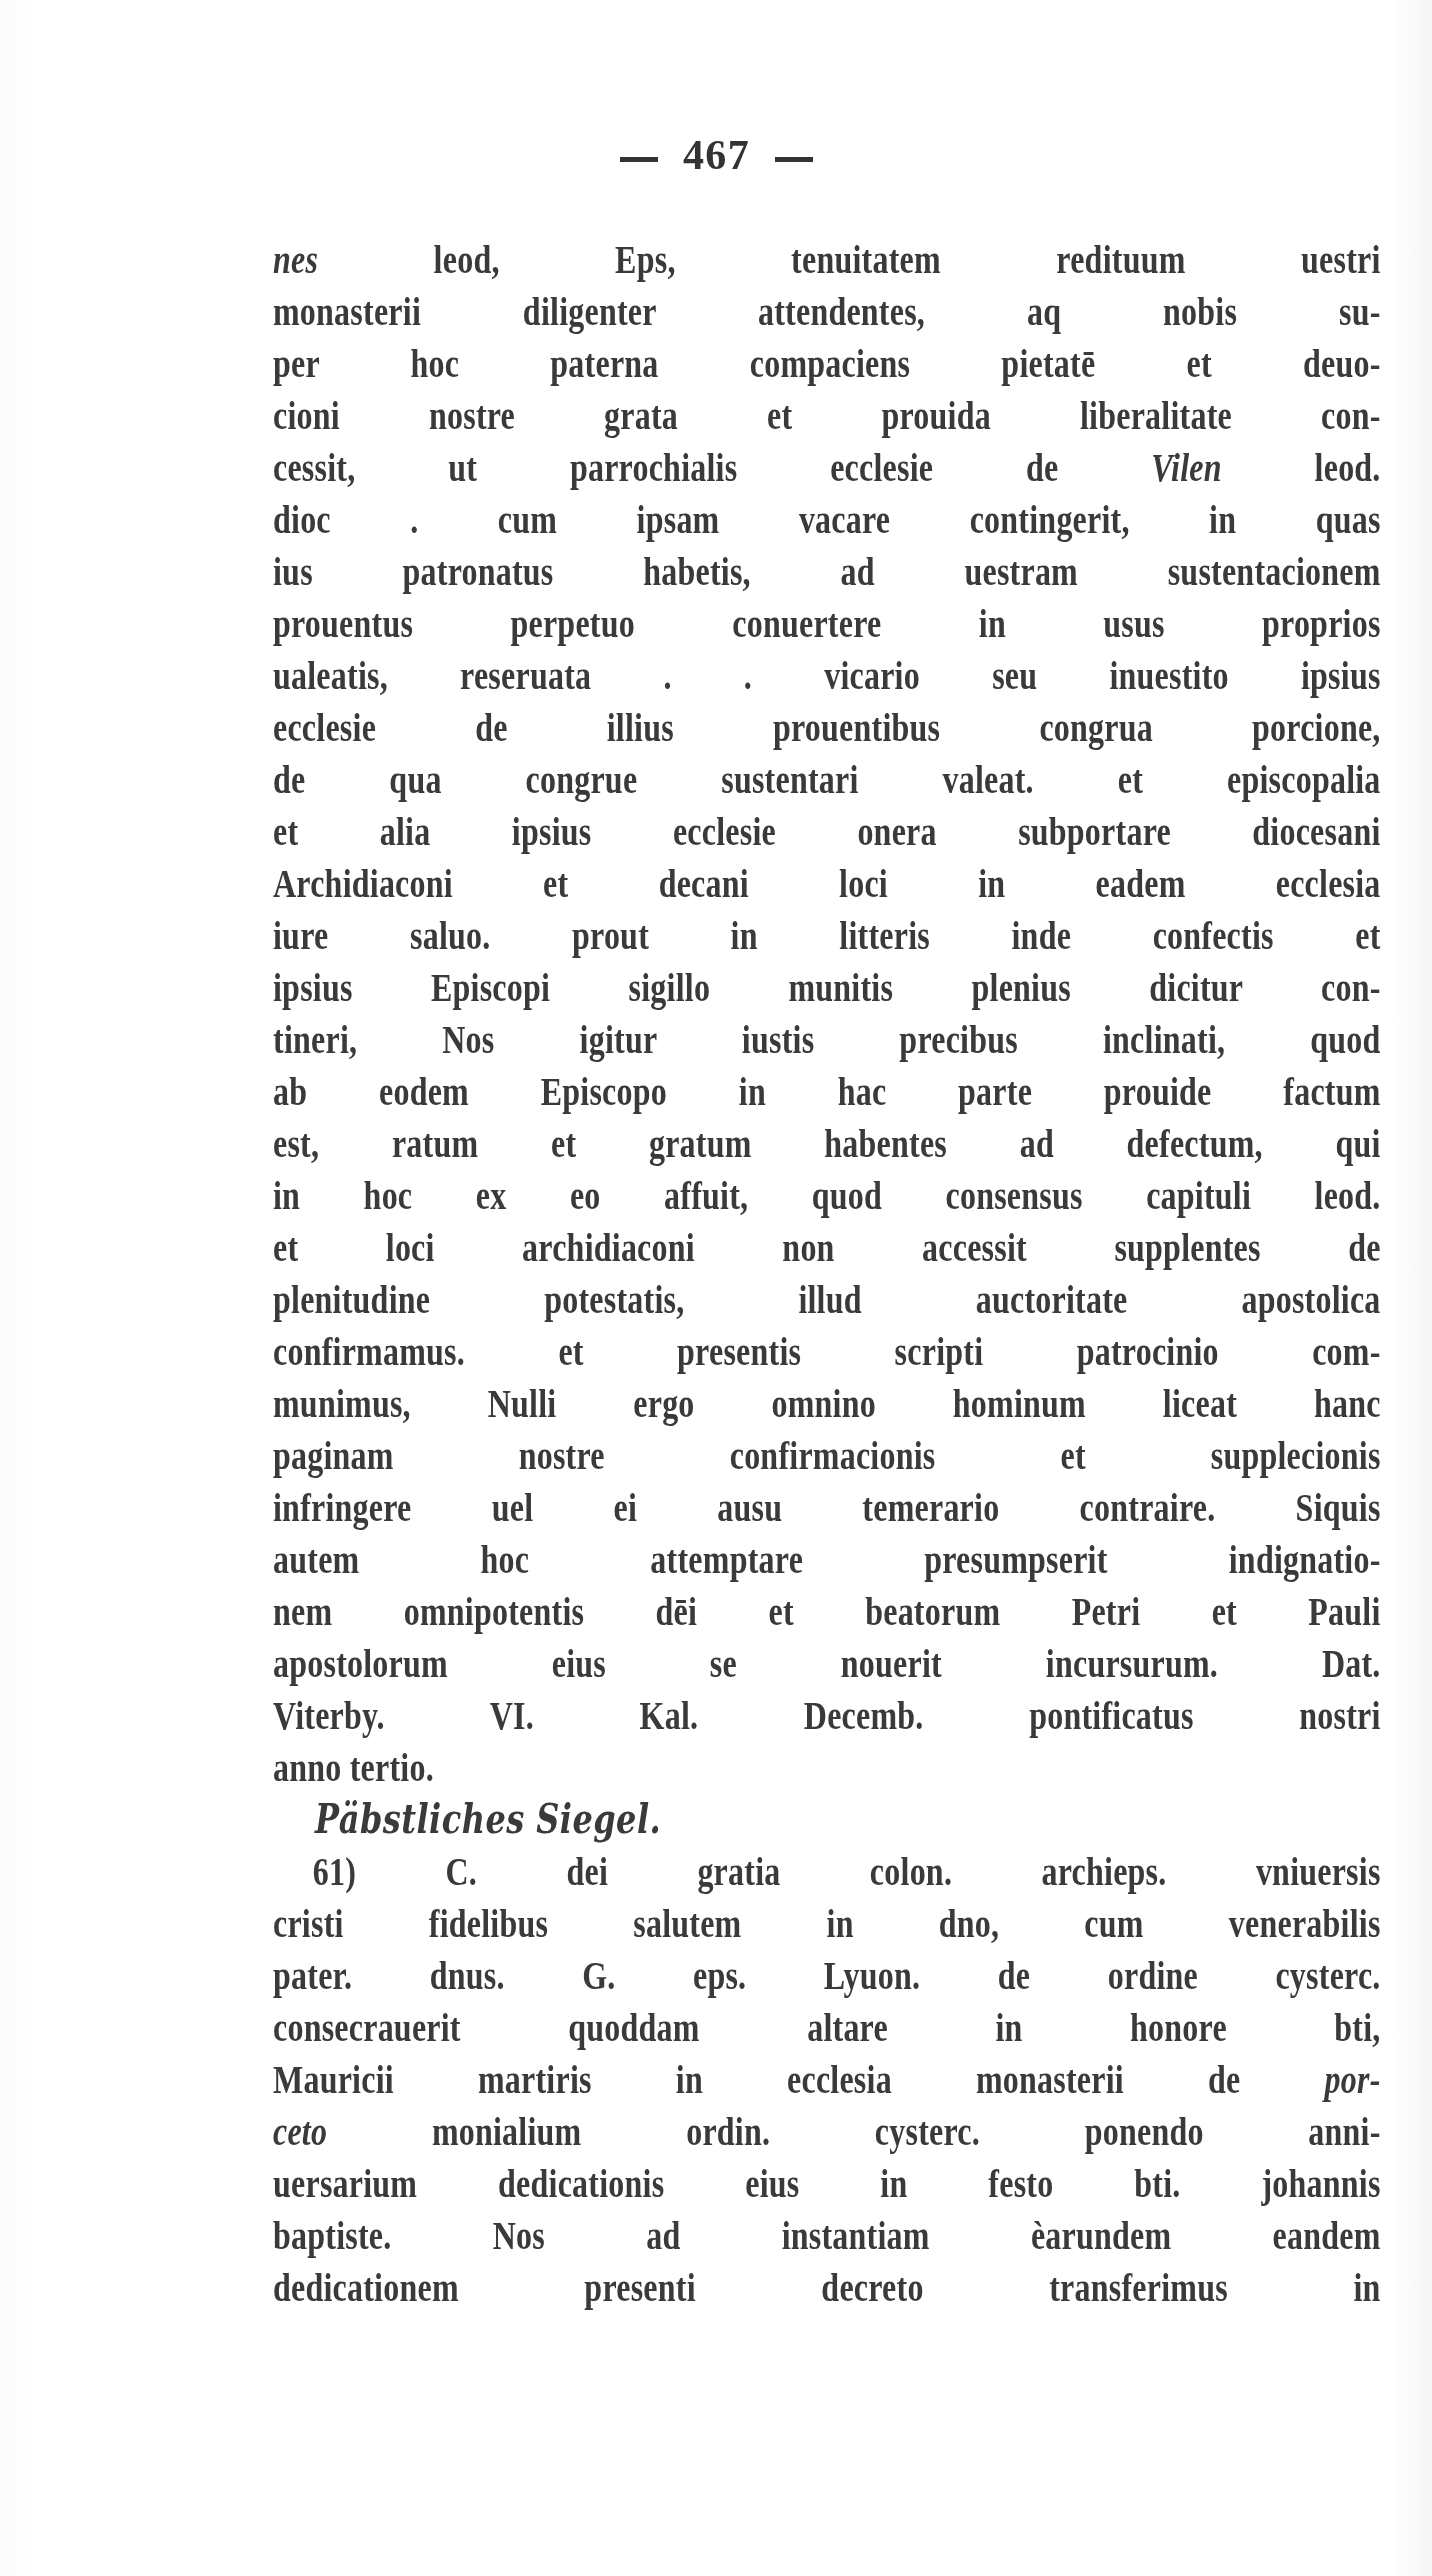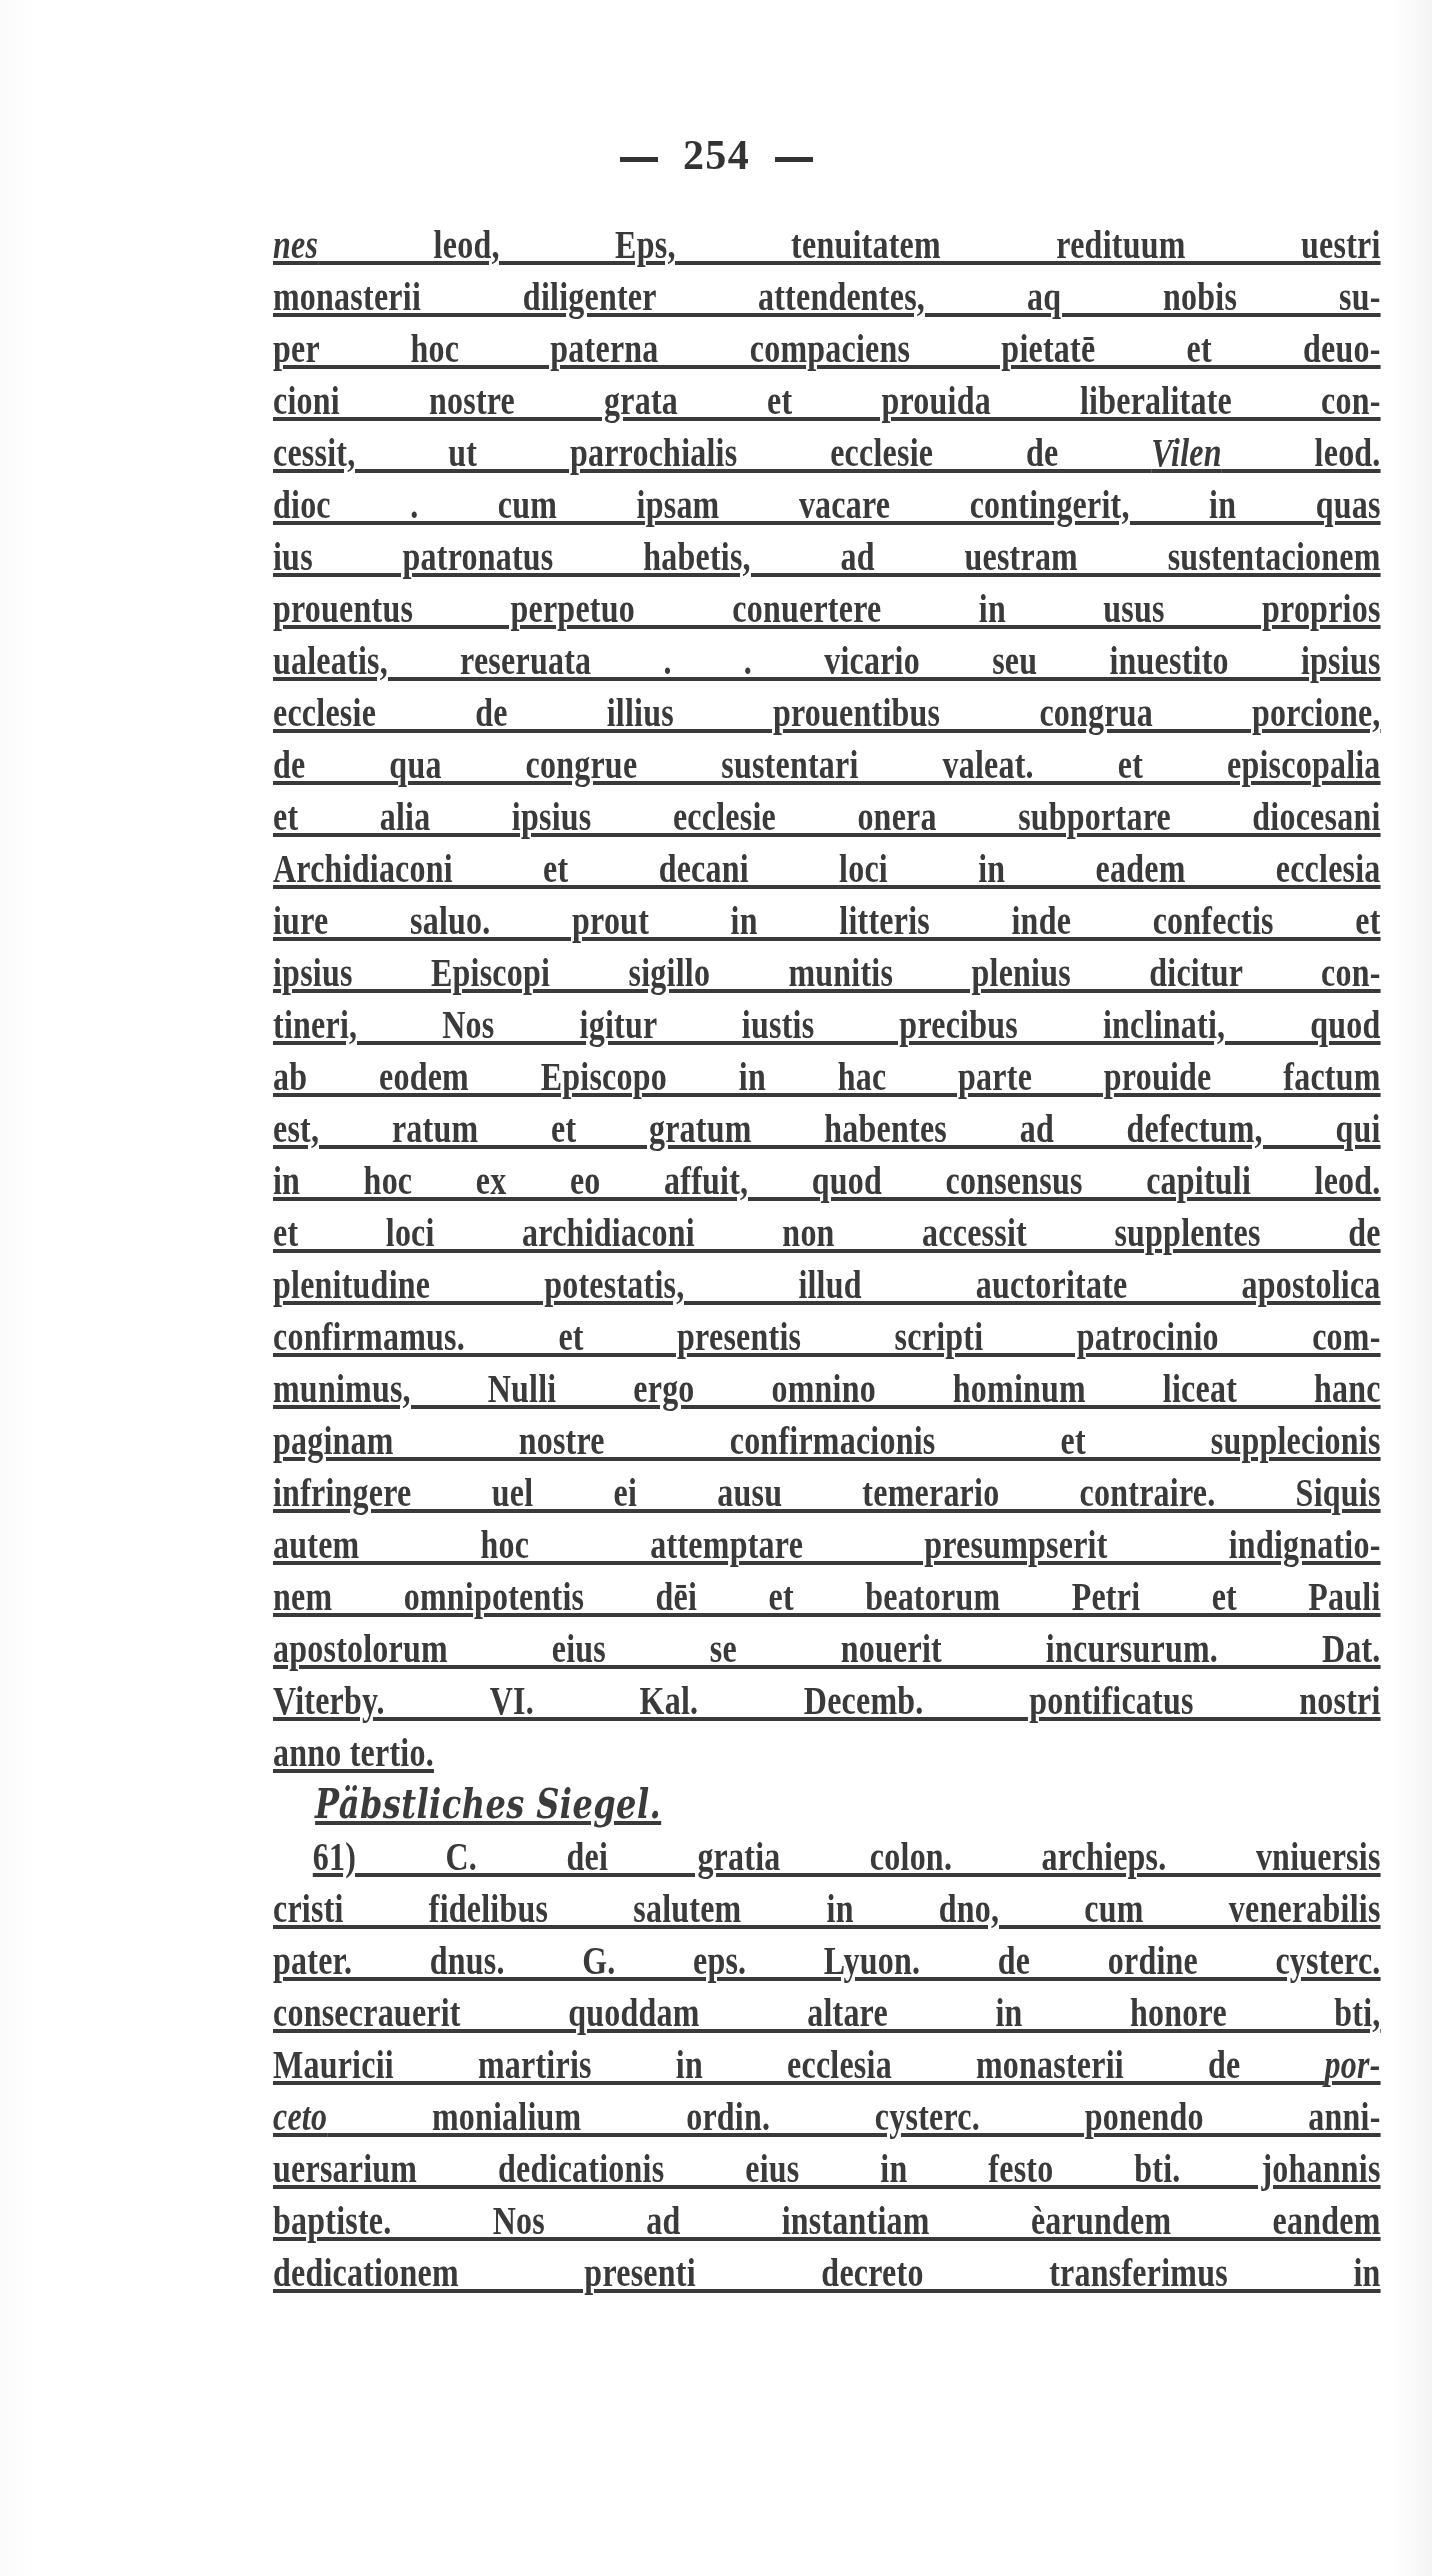--- a/index.html
+++ b/index.html
@@ -36,23 +36,22 @@
       display: inline-block;
       width: 38px;
       height: 5.1px;
       background: #333;
       vertical-align: middle;
       margin: 0 25.5px;
     }
     .text-block {
       position: absolute;
       left: 273px;
-      top: 218px;
+      top: 233px;
       width: 1108px;
-      text-decoration: underline;
     }
     .line {
       height: 52px;
       line-height: 52px;
       font-size: 41px;
       white-space: nowrap;
       text-align: justify;
       text-align-last: justify;
       font-weight: bold;
       transform: scaleX(0.78);
@@ -79,21 +78,21 @@
     .it {
       font-style: italic;
     }
   </style>
 </head>
 <body>
 
 <div class="page">
 
   <div class="page-header">
-    <span class="dash"></span><span>254</span><span class="dash"></span>
+    <span class="dash"></span><span>467</span><span class="dash"></span>
   </div>
 
   <div class="text-block">
 
     <div class="line"><span class="it">nes</span><span> leod, Eps, tenuitatem redituum uestri</span></div>
     <div class="line"><span>monasterii diligenter attendentes, aq nobis su-</span></div>
     <div class="line"><span>per hoc paterna compaciens pietatē et deuo-</span></div>
     <div class="line"><span>cioni nostre grata et prouida liberalitate con-</span></div>
     <div class="line"><span>cessit, ut parrochialis ecclesie de </span><span class="it">Vilen</span><span> leod.</span></div>
     <div class="line"><span>dioc . cum ipsam vacare contingerit, in quas</span></div>

